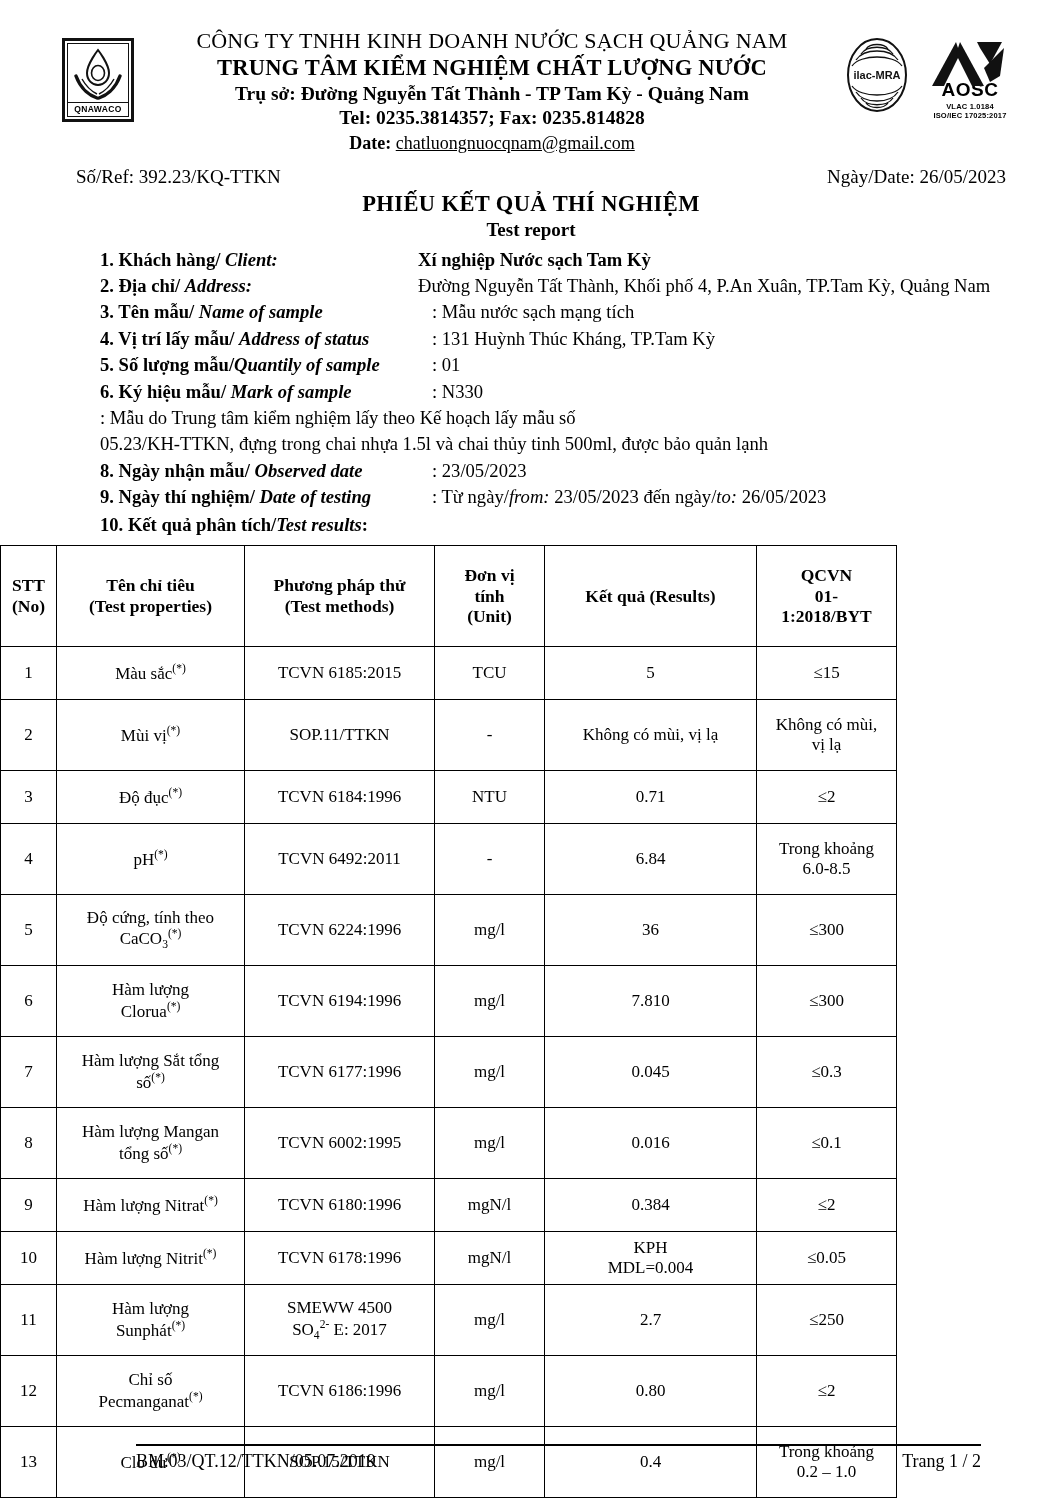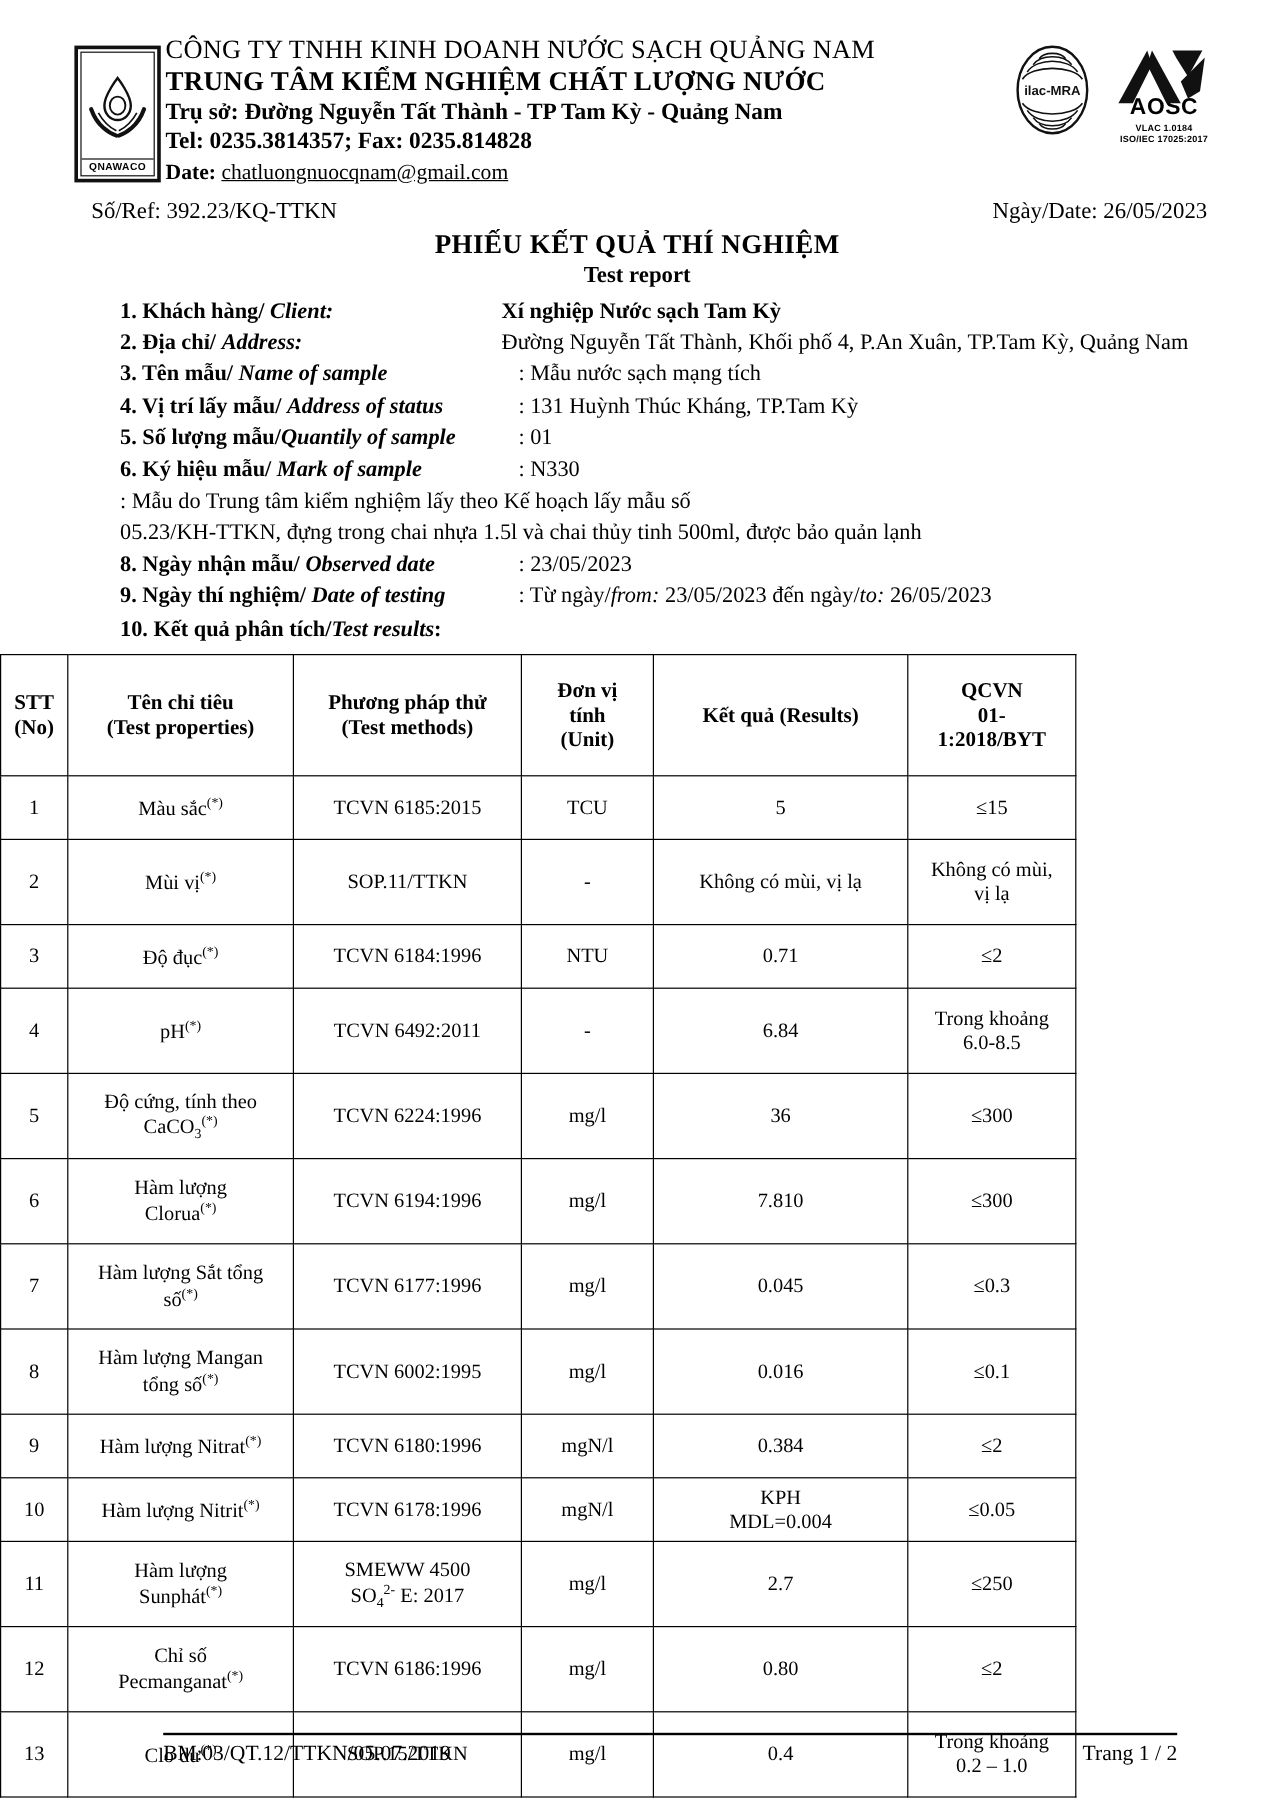--- a/index.html
+++ b/index.html
@@ -28,21 +28,21 @@
     align-items: flex-start;
     padding: 26px 26px 0 62px;
   }
   .logo-left {
     width: 76px;
     flex: 0 0 76px;
     padding-top: 12px;
   }
   .qnawaco-logo {
     width: 72px;
-    height: 114px;
+    height: 84px;
     border: 3px solid #111;
     padding: 2px;
     box-sizing: border-box;
   }
   .qnawaco-inner {
     width: 100%;
     height: 100%;
     border: 1.5px solid #111;
     box-sizing: border-box;
     display: flex;
@@ -64,20 +64,21 @@
     text-align: center;
     font-family: "Liberation Sans", sans-serif;
     font-size: 8.5px;
     font-weight: bold;
     letter-spacing: 0.4px;
     padding: 1px 0 2px 0;
   }
 
   .header-center {
     flex: 1;
+    text-align: center;
     line-height: 1.16;
     padding-top: 2px;
   }
   .h-line1 {
     font-size: 22px;
     letter-spacing: 0.2px;
     white-space: nowrap;
   }
   .h-line2 {
     font-size: 22.5px;

